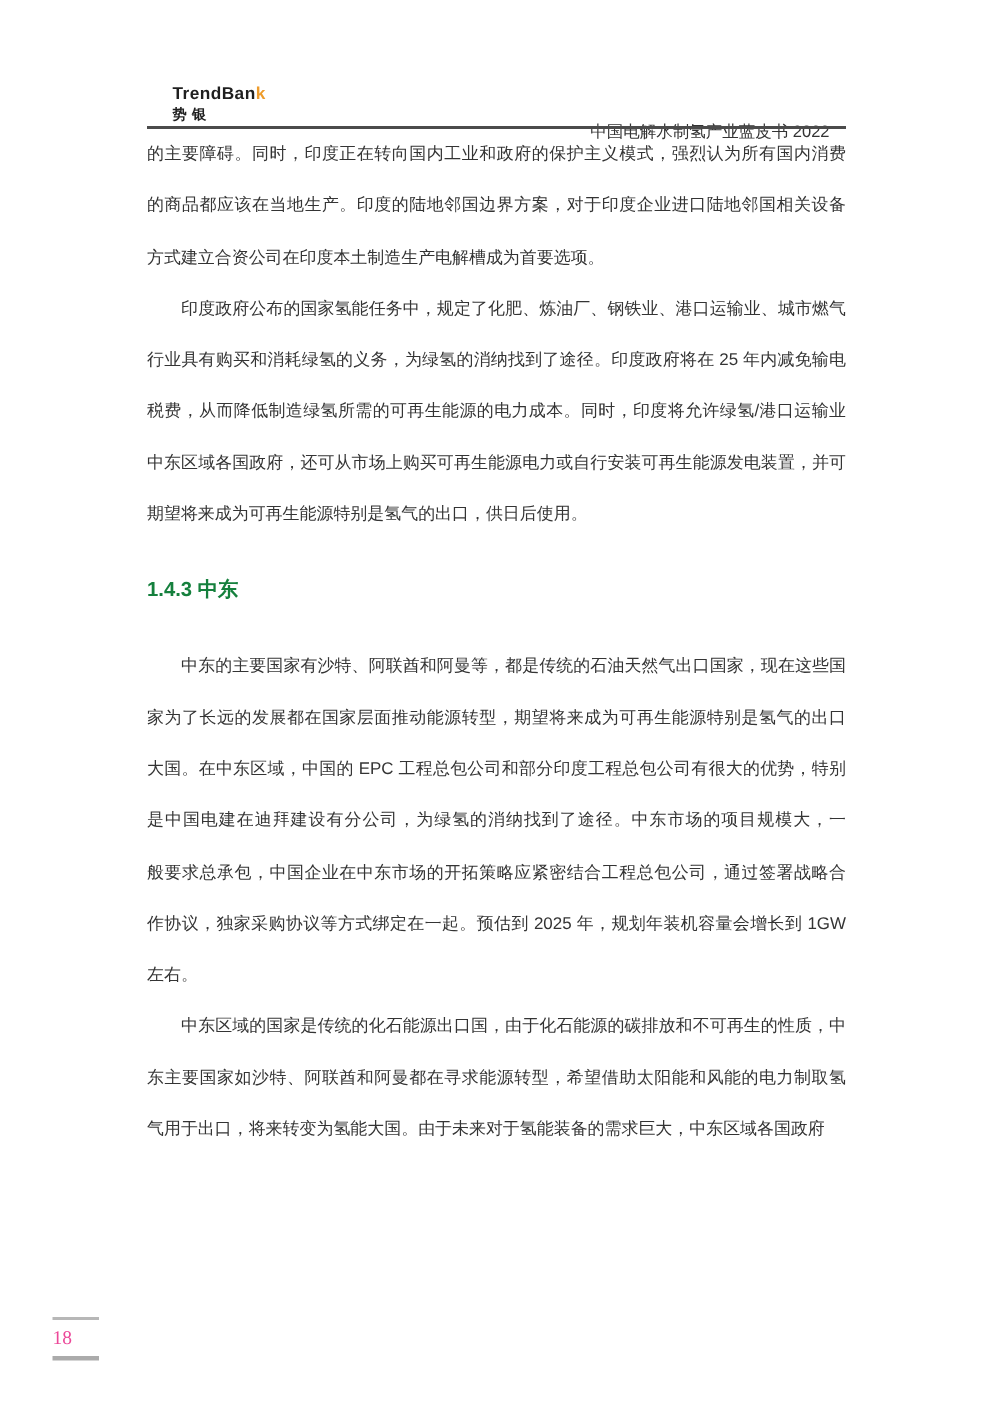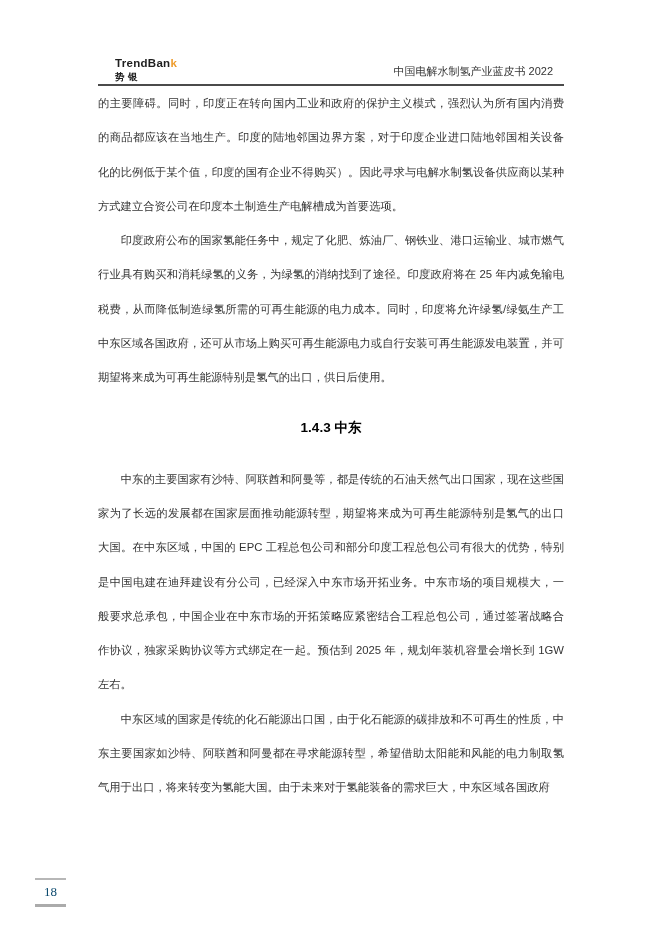--- a/index.html
+++ b/index.html
@@ -21,21 +21,21 @@
   .logo-en {
     font-size: 11.5px; font-weight: bold; color: #1f1f1f;
     letter-spacing: 0.3px; line-height: 13px; white-space: nowrap; text-align: center;
   }
   .logo-accent { color: #ee9c2c; }
   .logo-cn {
     font-size: 9.5px; font-weight: bold; color: #1f1f1f;
     letter-spacing: 3.5px; line-height: 12px; margin-top: 1px; white-space: nowrap;
   }
   .header-title {
-    position: absolute; top: 64px; right: 107px;
+    position: absolute; top: 80px; right: 107px;
     font-size: 11px; color: #333333; white-space: nowrap;
   }
   .header-rule {
     position: absolute; left: 98px; top: 84px;
     width: 466px; height: 2px; background: #4b4b4b;
   }
 
   
   .doc-body {
     position: absolute; left: 98px; top: 86px; width: 466px;
@@ -44,30 +44,29 @@
   .paragraph { }
   .line {
     height: 34.3px; line-height: 34.3px;
     text-align: justify; text-align-last: justify;
     overflow: hidden;
   }
   .line.last { text-align-last: left; }
   .heading {
     margin: 16px 0 17px 0;
     line-height: 34px;
-    font-size: 13.5px; font-weight: bold; color: #000000; text-align: center;
+    font-size: 13.5px; font-weight: bold; color: #15803d;
   }
 
   
   .footer { position: absolute; left: 35px; top: 878px; width: 31px; }
   .footer-line-top { height: 2px; background: #b7b7b7; }
   .footer-num {
-    text-align: center;
     font-family: "Liberation Serif", serif;
-    font-size: 13px; color: #0c4a6e; line-height: 24px;
+    font-size: 13px; color: #ec4899; line-height: 24px;
   }
   .footer-line-bottom { height: 3px; background: #ababab; }
 </style>
 </head>
 <body>
 
 <div class="page">
 
   <div class="header-logo">
     <div class="logo-en"><span>TrendBan</span><span class="logo-accent">k</span></div>
@@ -75,36 +74,35 @@
   </div>
 
   <div class="header-title">中国电解水制氢产业蓝皮书 2022</div>
 
   <div class="header-rule"></div>
 
   <div class="doc-body">
       <div class="paragraph">
         <div class="line">的主要障碍。同时，印度正在转向国内工业和政府的保护主义模式，强烈认为所有国内消费</div>
         <div class="line">的商品都应该在当地生产。印度的陆地邻国边界方案，对于印度企业进口陆地邻国相关设备</div>
-        <div class="line">化的比例低于某个值，印度的国有企业不得购买）。因此寻求与电解水制氢设备供应商以某种</div>
         <div class="line last">方式建立合资公司在印度本土制造生产电解槽成为首要选项。</div>
       </div>
       <div class="paragraph">
         <div class="line">　　印度政府公布的国家氢能任务中，规定了化肥、炼油厂、钢铁业、港口运输业、城市燃气</div>
         <div class="line">行业具有购买和消耗绿氢的义务，为绿氢的消纳找到了途径。印度政府将在 25 年内减免输电</div>
-        <div class="line">税费，从而降低制造绿氢所需的可再生能源的电力成本。同时，印度将允许绿氢/绿氨生产工</div>
+        <div class="line">税费，从而降低制造绿氢所需的可再生能源的电力成本。同时，印度将允许绿氢/港口运输业</div>
         <div class="line">中东区域各国政府，还可从市场上购买可再生能源电力或自行安装可再生能源发电装置，并可</div>
         <div class="line last">期望将来成为可再生能源特别是氢气的出口，供日后使用。</div>
       </div>
       <div class="heading">1.4.3 中东</div>
       <div class="paragraph">
         <div class="line">　　中东的主要国家有沙特、阿联酋和阿曼等，都是传统的石油天然气出口国家，现在这些国</div>
         <div class="line">家为了长远的发展都在国家层面推动能源转型，期望将来成为可再生能源特别是氢气的出口</div>
         <div class="line">大国。在中东区域，中国的 EPC 工程总包公司和部分印度工程总包公司有很大的优势，特别</div>
-        <div class="line">是中国电建在迪拜建设有分公司，已经深入中东市场开拓业务。中东市场的项目规模大，一</div>
+        <div class="line">是中国电建在迪拜建设有分公司，为绿氢的消纳找到了途径。中东市场的项目规模大，一</div>
         <div class="line">般要求总承包，中国企业在中东市场的开拓策略应紧密结合工程总包公司，通过签署战略合</div>
         <div class="line">作协议，独家采购协议等方式绑定在一起。预估到 2025 年，规划年装机容量会增长到 1GW</div>
         <div class="line last">左右。</div>
       </div>
       <div class="paragraph">
         <div class="line">　　中东区域的国家是传统的化石能源出口国，由于化石能源的碳排放和不可再生的性质，中</div>
         <div class="line">东主要国家如沙特、阿联酋和阿曼都在寻求能源转型，希望借助太阳能和风能的电力制取氢</div>
         <div class="line last">气用于出口，将来转变为氢能大国。由于未来对于氢能装备的需求巨大，中东区域各国政府</div>
       </div>
     </div>

